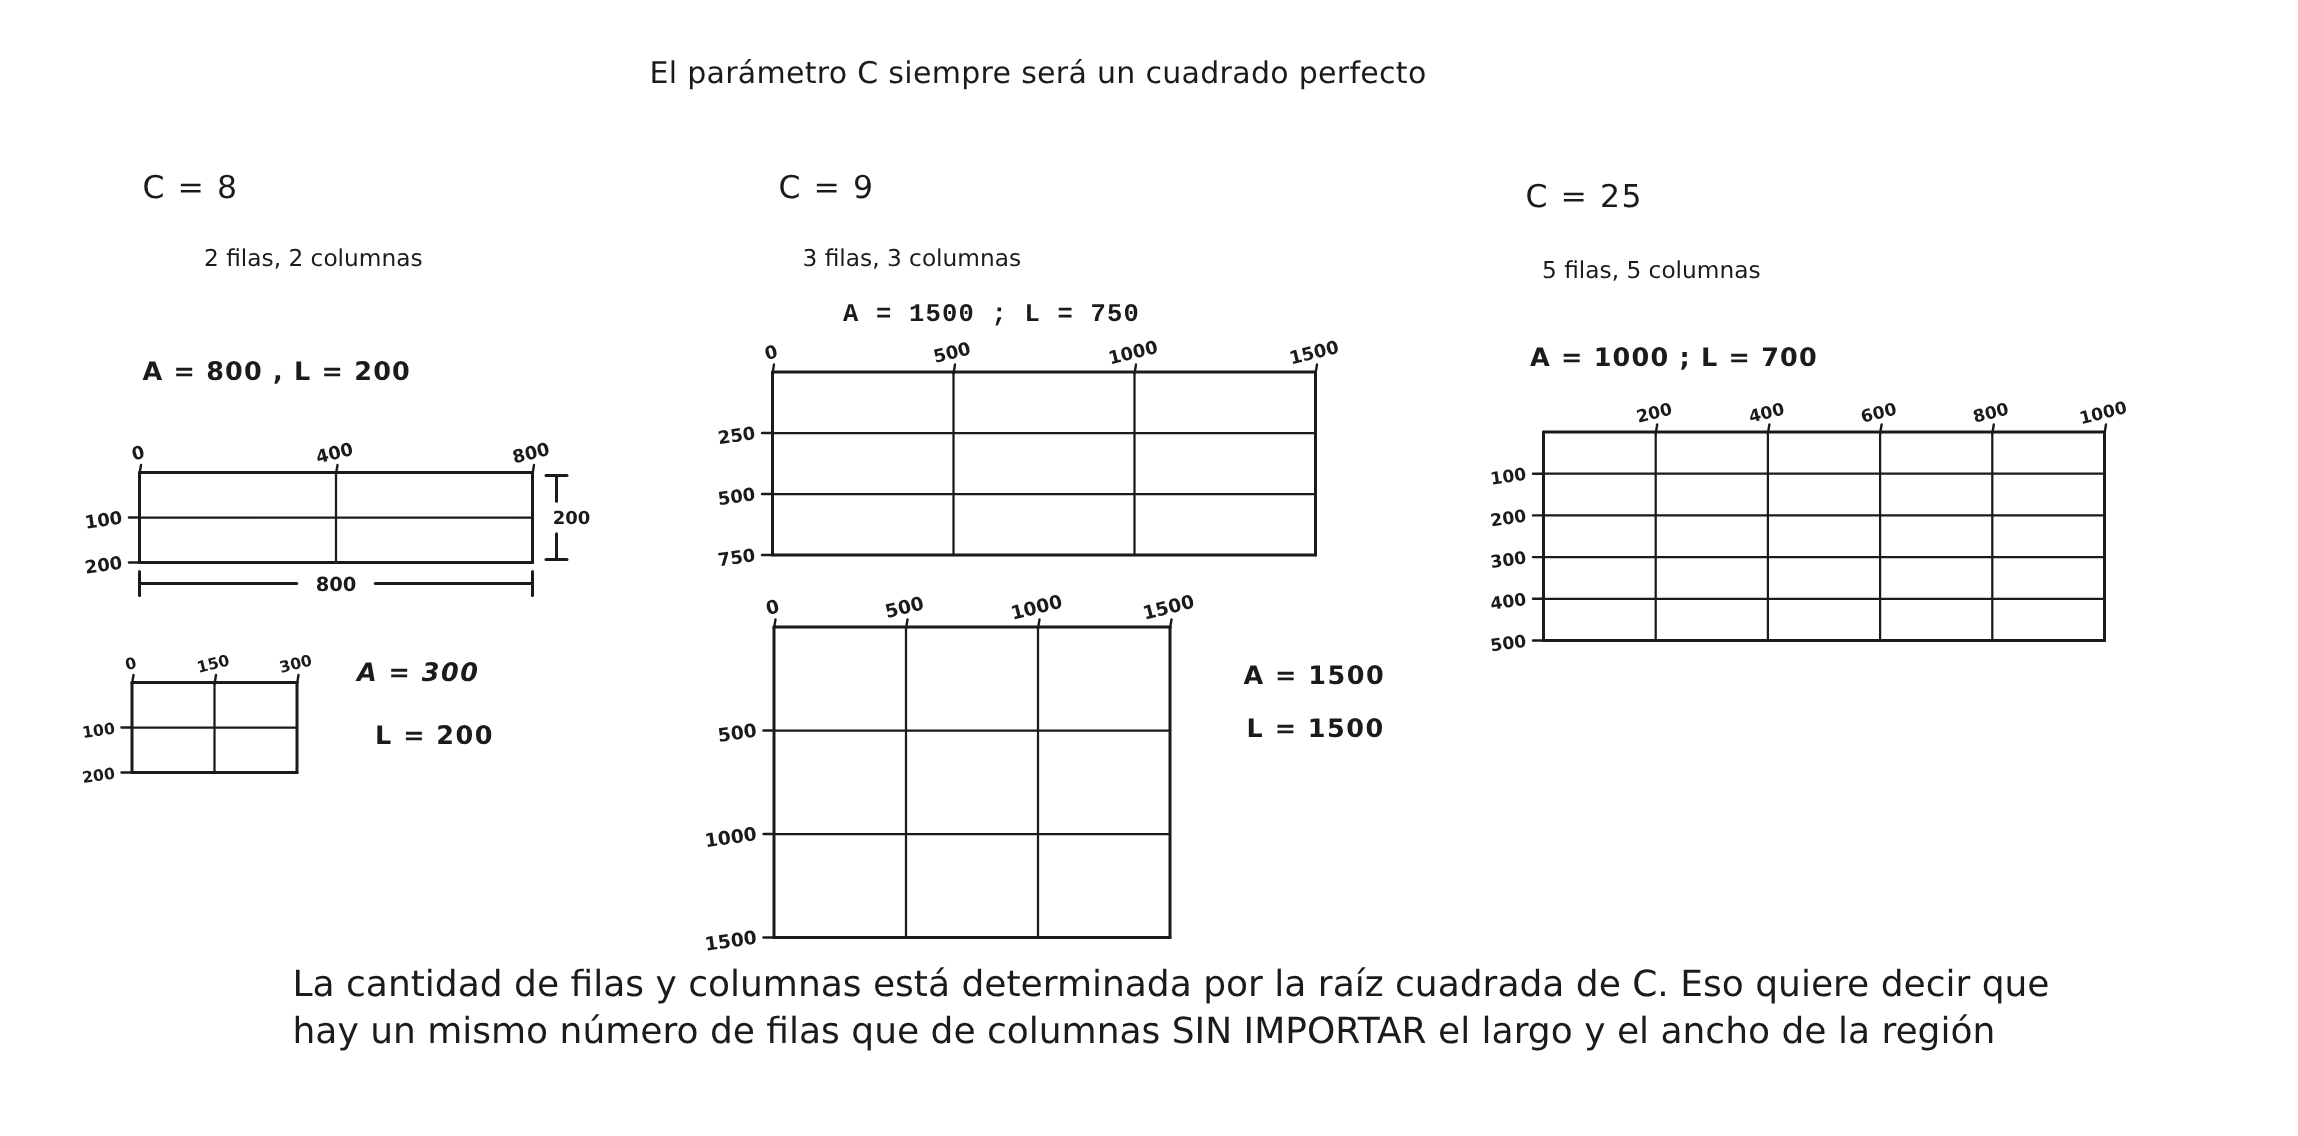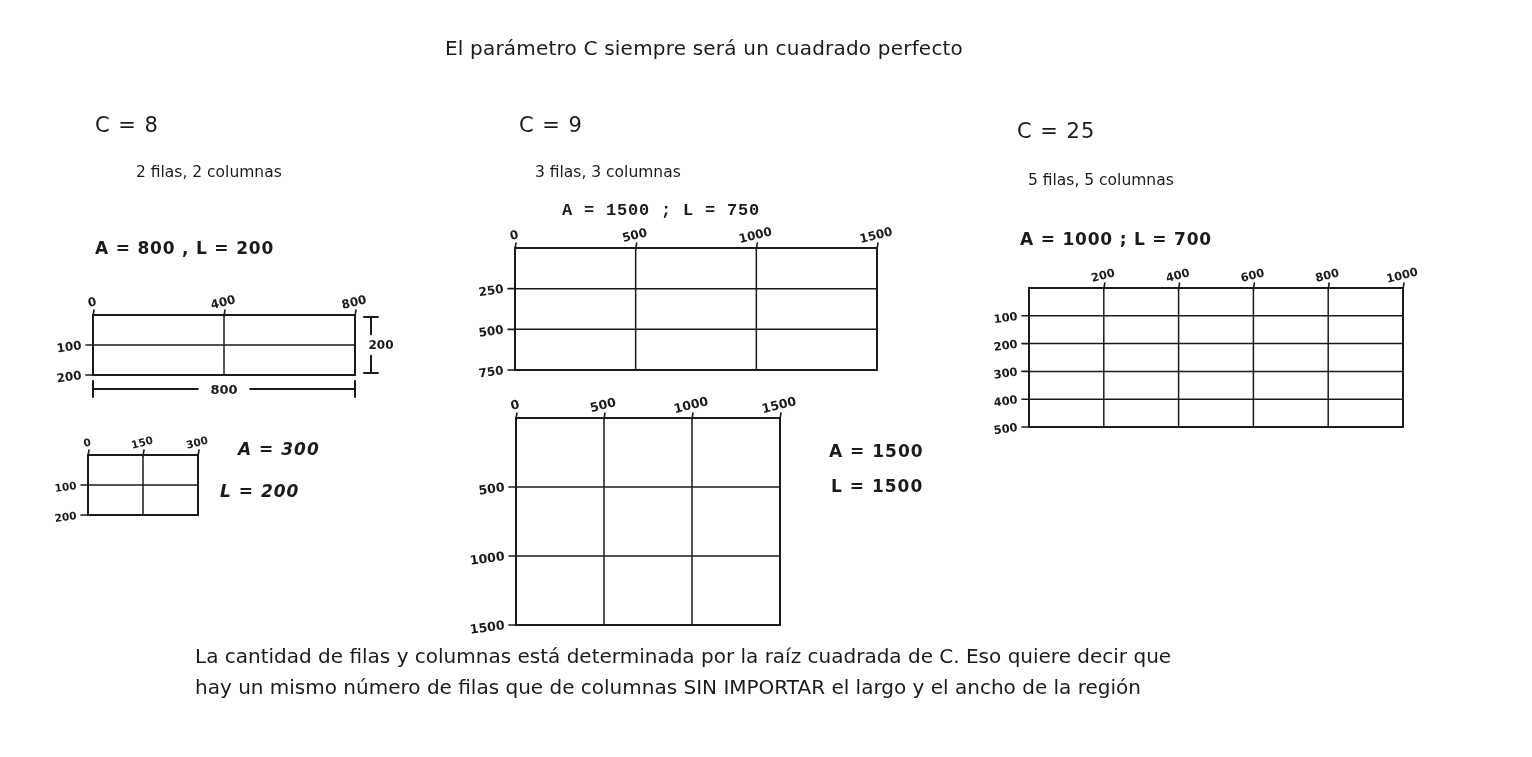--- a/index.html
+++ b/index.html
@@ -1,26 +1,26 @@
 <!DOCTYPE html>
 <html><head>
 <meta charset="utf-8">
 <style>
   html,body{margin:0;padding:0;background:#ffffff;}
   #canvas{
     position:relative;width:1532px;height:757px;background:#ffffff;overflow:hidden;
     font-family:"DejaVu Sans",sans-serif;color:#1b1b1b;
   }
   .abs{position:absolute;white-space:nowrap;}
-  .title{width:1384px;left:12px;top:36px;text-align:center;font-size:20px;letter-spacing:.2px;}
+  .title{width:1384px;left:0;top:36px;text-align:center;font-size:20px;letter-spacing:.2px;}
   .heading{font-size:21px;letter-spacing:1px;}
   .sub{font-size:15.5px;}
   .params{font-size:17px;font-weight:bold;letter-spacing:.8px;}
   .sideLabel{font-size:17px;font-weight:bold;letter-spacing:1px;}
-  .footer{left:195px;top:641px;font-size:20px;line-height:31px;white-space:nowrap;}
+  .footer{left:195px;top:641px;font-size:24px;line-height:31px;white-space:nowrap;}
   svg text{font-family:"DejaVu Sans",sans-serif;}
   svg{overflow:visible;}
 </style>
 </head>
 <body>
 
 <div id="canvas">
 
   <div class="abs title">El parámetro C siempre será un cuadrado perfecto</div>
 
@@ -70,21 +70,21 @@
       <text x="87" y="22" text-anchor="middle" font-size="10.5" font-weight="bold" fill="#1b1b1b" transform="rotate(-14 87 22)">150</text>
       <line x1="143" y1="26" x2="142" y2="32" stroke="#1b1b1b" stroke-width="1.6" stroke-linecap="round"></line>
       <text x="142" y="22" text-anchor="middle" font-size="10.5" font-weight="bold" fill="#1b1b1b" transform="rotate(-14 142 22)">300</text>
       <line x1="25" y1="61" x2="31" y2="61" stroke="#1b1b1b" stroke-width="1.6" stroke-linecap="round"></line>
       <text x="21" y="65" text-anchor="end" font-size="10.5" font-weight="bold" fill="#1b1b1b" transform="rotate(-8 21 65)">100</text>
       <line x1="25" y1="91" x2="31" y2="91" stroke="#1b1b1b" stroke-width="1.6" stroke-linecap="round"></line>
       <text x="21" y="95" text-anchor="end" font-size="10.5" font-weight="bold" fill="#1b1b1b" transform="rotate(-8 21 95)">200</text>
     </svg>
 
   <div class="abs sideLabel" style="left:238px;top:439px;font-style:italic;">A = 300</div>
-  <div class="abs sideLabel" style="left:220px;top:481px;font-style:italic;">L = 200</div>
+  <div class="abs sideLabel" style="left:250px;top:481px;">L = 200</div>
 
   <div class="abs heading" style="left:519px;top:113px;">C = 9</div>
   <div class="abs sub" style="left:535px;top:163px;">3 filas, 3 columnas</div>
   <div class="abs params" style="left:562px;top:201px;font-family:Liberation Mono, monospace;">A = 1500 ;   L = 750</div>
 
   <svg class="abs" style="left:462px;top:220px;" width="475" height="162">
       <line x1="53" y1="28" x2="53" y2="150" stroke="#1b1b1b" stroke-width="2" stroke-linecap="round"></line>
       <line x1="173.66666666666669" y1="28" x2="173.66666666666669" y2="150" stroke="#1b1b1b" stroke-width="1.5" stroke-linecap="round"></line>
       <line x1="294.33333333333337" y1="28" x2="294.33333333333337" y2="150" stroke="#1b1b1b" stroke-width="1.5" stroke-linecap="round"></line>
       <line x1="415" y1="28" x2="415" y2="150" stroke="#1b1b1b" stroke-width="2" stroke-linecap="round"></line>

